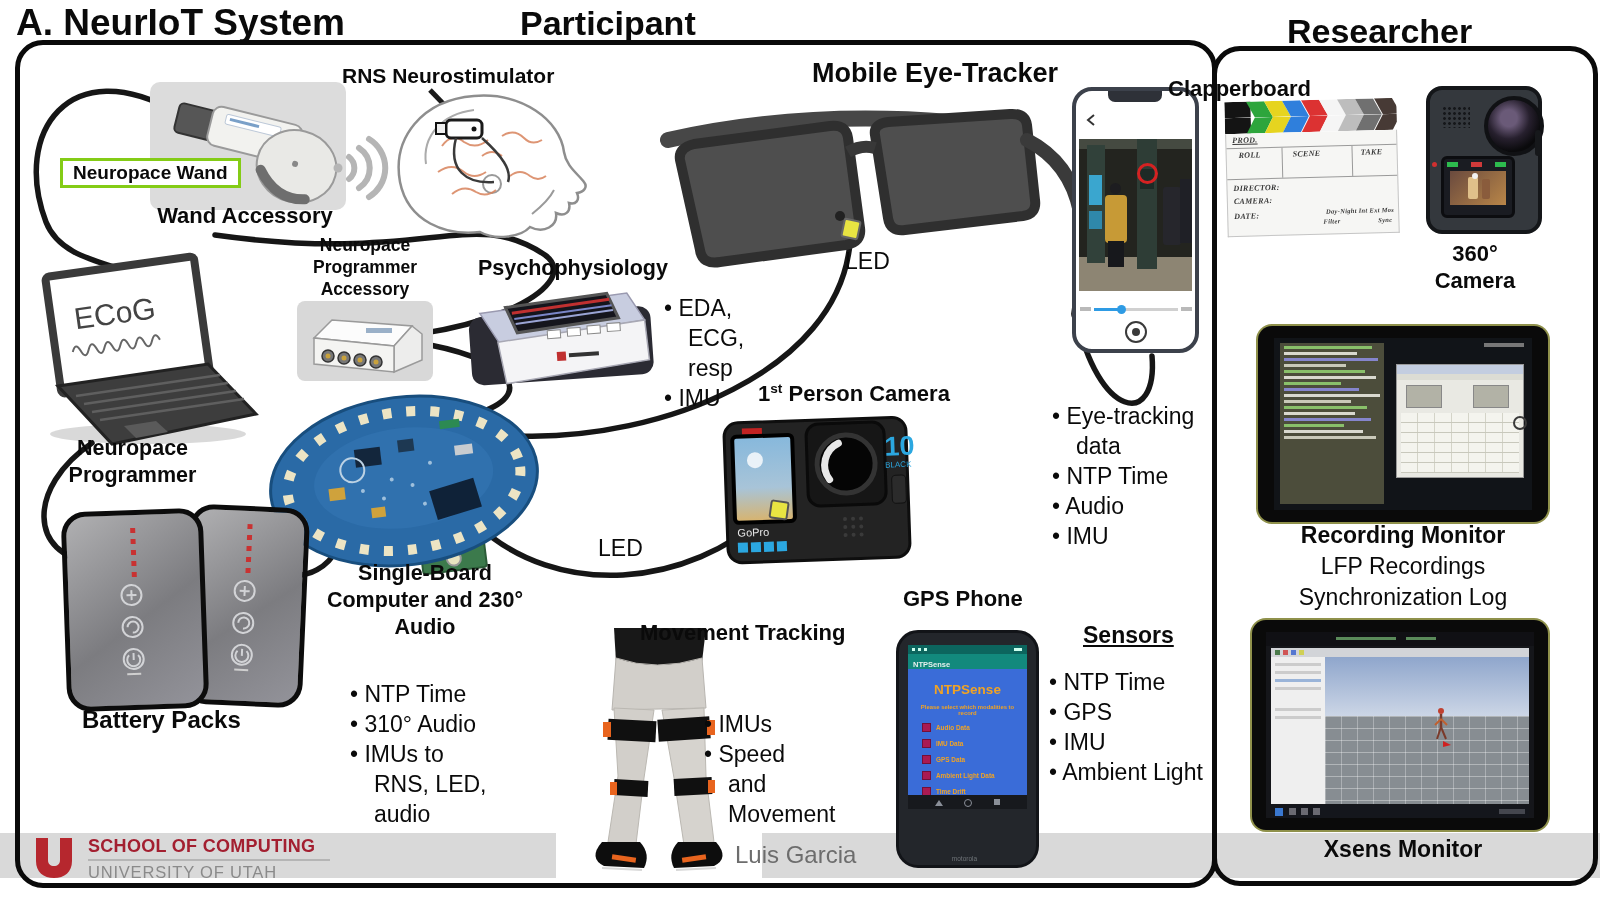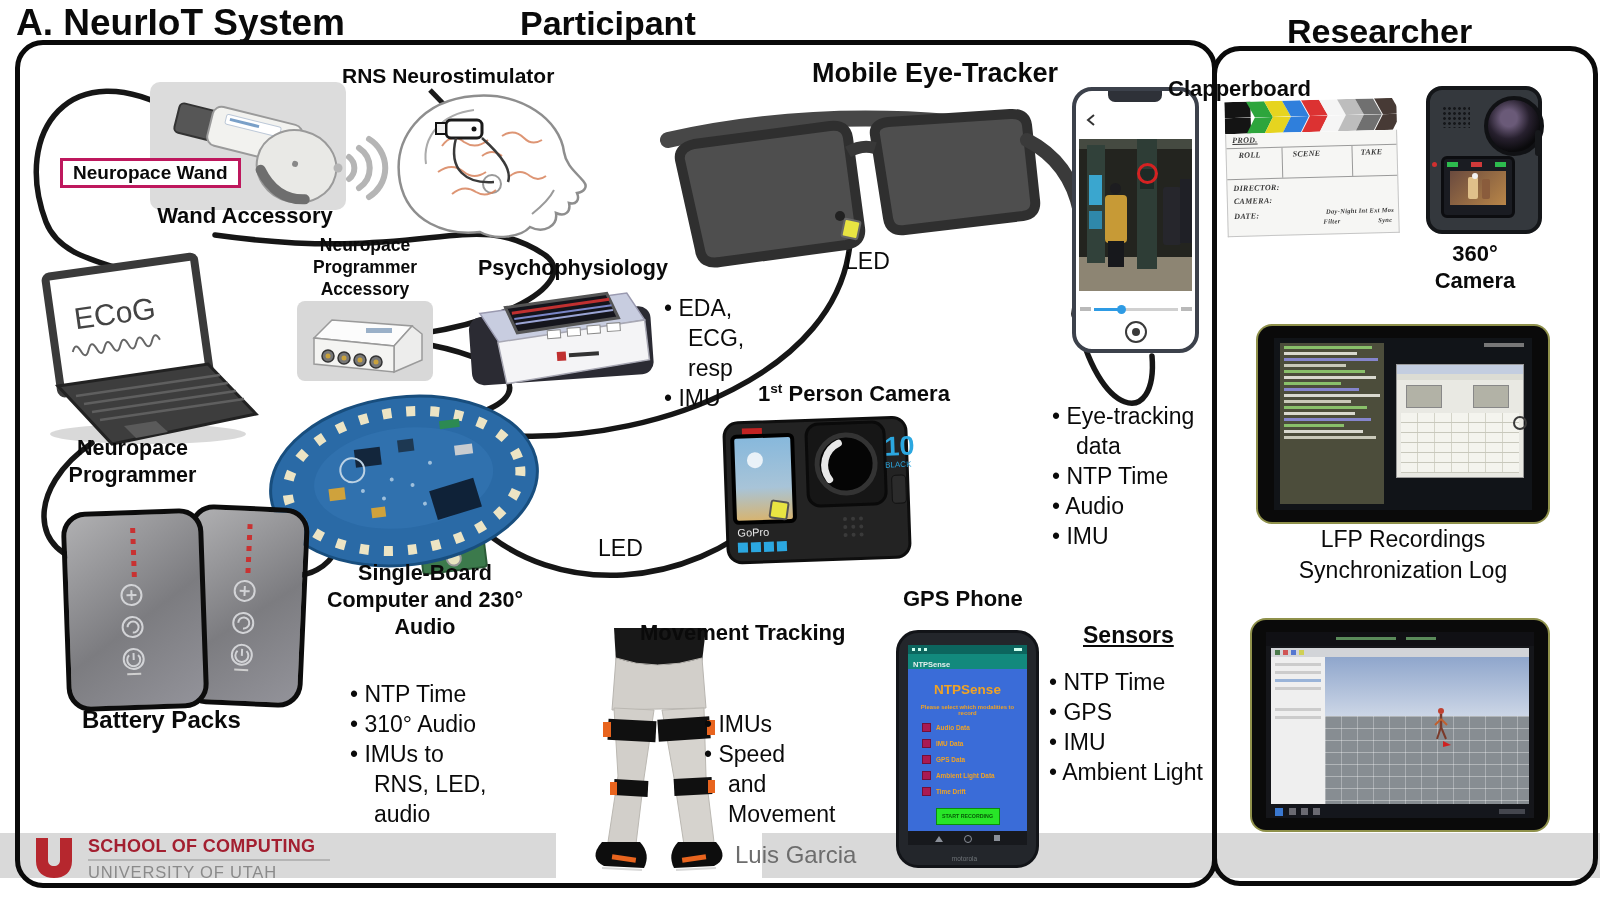--- a/index.html
+++ b/index.html
@@ -7,28 +7,28 @@
           font-family:"Liberation Sans",sans-serif;color:#0a0a0a;}
   .abs{position:absolute;}
   .hdr{font-weight:bold;font-size:34px;}
   .cap{font-weight:bold;font-size:22px;line-height:1.15;}
   .cap.c{text-align:center;}
   .bl{list-style:none;margin:12px;padding:0;font-size:23px;line-height:1.3;}
   .bl li{padding-left:24px;text-indent:-24px;}
   .bl li::before{content:"• ";}
   .box{border:5px solid #0a0a0a;border-radius:28px;background:transparent;pointer-events:none;}
   .z0{z-index:0}.z1{z-index:1}.z2{z-index:2}.z3{z-index:3}.z4{z-index:4}
-  .tagbox{background:#fff;border:3px solid #be185d;padding:1px 10px;font-weight:bold;font-size:19px;}
+  .tagbox{background:#fff;border:3px solid #84cc16;padding:1px 10px;font-weight:bold;font-size:19px;}
   
   .pack{border:5px solid #0c0c0c;border-radius:24px;background:linear-gradient(145deg,#b0b0b2,#7c7c80 55%,#93939a);}
   .pack .dots{position:absolute;top:13px;left:50%;margin-left:-2px;width:5px;height:52px;
     background:repeating-linear-gradient(#c83232 0 5px,transparent 5px 11px);}
   
   .gphone{background:#23262b;border:3px solid #121418;border-radius:22px;}
-  .gscreen{position:absolute;left:9px;top:12px;width:119px;height:200px;background:#3a6cd8;overflow:hidden;}
+  .gscreen{position:absolute;left:9px;top:12px;width:119px;height:164px;background:#3a6cd8;overflow:hidden;}
   .chkrow{display:flex;align-items:center;margin:7px 0 0 14px;}
   .chk{width:7px;height:7px;background:#aa1a52;border:1px solid #740f38;flex:0 0 auto;}
   .chklbl{font-size:6.4px;font-weight:bold;color:#f0a325;margin-left:5px;white-space:nowrap;}
   
   .ephone{background:#fff;border:4px solid #3c414b;border-radius:20px;}
   
   .stickrow{height:16px;overflow:hidden;display:flex;}
   .stickrow span{flex:1;}
   .clapfont{font-family:"Liberation Serif",serif;font-style:italic;font-weight:bold;font-size:8px;color:#3a3a3a;letter-spacing:.3px;}
   .bezel{background:#0a0a0a;border-radius:14px;box-shadow:0 0 0 2px #8f914b;}
@@ -515,20 +515,21 @@
         <div class="abs" style="left:9px;top:20px;width:34px;height:21px;background:#b2b2a6;border:1px solid #888;"></div>
         <div class="abs" style="left:76px;top:20px;width:34px;height:21px;background:#b2b2a6;border:1px solid #888;"></div>
         <div class="abs" style="left:4px;top:48px;right:4px;bottom:4px;background:#f4f4ee;
              background-image:repeating-linear-gradient(transparent 0 9px, #c8c8bc 9px 10px),
                               repeating-linear-gradient(90deg, transparent 0 16px, #d4d4c8 16px 17px);"></div>
       </div>
       <div class="abs" style="right:5px;top:78px;width:10px;height:10px;border:2px solid #3a3a3a;border-radius:50%;"></div>
     </div>
   </div>
   <div class="abs z3 c" style="left:1258px;top:522px;width:290px;text-align:center;">
+    <div style="font-weight:bold;font-size:23px;">Recording Monitor</div>
     <div style="font-size:23px;margin-top:4px;">LFP Recordings</div>
     <div style="font-size:23px;margin-top:4px;">Synchronization Log</div>
   </div>
 
   <div class="abs z2 bezel" style="left:1252px;top:620px;width:296px;height:210px;">
     <div class="abs" style="left:14px;top:12px;right:14px;bottom:12px;background:#15161a;">
       <div class="abs" style="left:0;top:0;right:0;height:14px;background:#101014;">
         <div class="abs" style="left:70px;top:5px;width:60px;height:3px;background:#5a8a5a;"></div>
         <div class="abs" style="left:140px;top:5px;width:30px;height:3px;background:#5a8a5a;"></div>
       </div>
@@ -565,20 +566,21 @@
       </div>
       <div class="abs" style="left:5px;bottom:0;right:5px;height:13px;background:#14161c;">
         <div class="abs" style="left:4px;top:3px;width:8px;height:8px;background:#3a78d0;"></div>
         <div class="abs" style="left:18px;top:3px;width:7px;height:7px;background:#6a6a72;"></div>
         <div class="abs" style="left:30px;top:3px;width:7px;height:7px;background:#6a6a72;"></div>
         <div class="abs" style="left:42px;top:3px;width:7px;height:7px;background:#6a6a72;"></div>
         <div class="abs" style="right:4px;top:4px;width:26px;height:5px;background:#44464e;"></div>
       </div>
     </div>
   </div>
+  <div class="abs z3 cap c" style="left:1258px;top:836px;width:290px;font-size:23px;">Xsens Monitor</div>
 
   <svg class="abs z3" style="left:33px;top:836px;" width="42" height="44" viewBox="0 0 40 44">
     <path d="M2 2h12v22c0 4 2.6 6 6 6s6-2 6-6V2h12v23c0 11-7.5 17-18 17S2 36 2 25Z" fill="#b6272e"></path>
   </svg>
   <div class="abs z3" style="left:88px;top:836px;">
     <div style="font-weight:bold;font-size:18px;color:#a31f30;letter-spacing:.3px;">SCHOOL OF COMPUTING</div>
     <div style="width:242px;height:2px;background:#b5b5b5;margin:2px 0;"></div>
     <div style="font-size:16.5px;color:#8a8a8a;letter-spacing:.8px;">UNIVERSITY OF UTAH</div>
   </div>
   <div class="abs z3" style="left:735px;top:841px;font-size:24px;color:#6d6d6d;">Luis Garcia</div>

